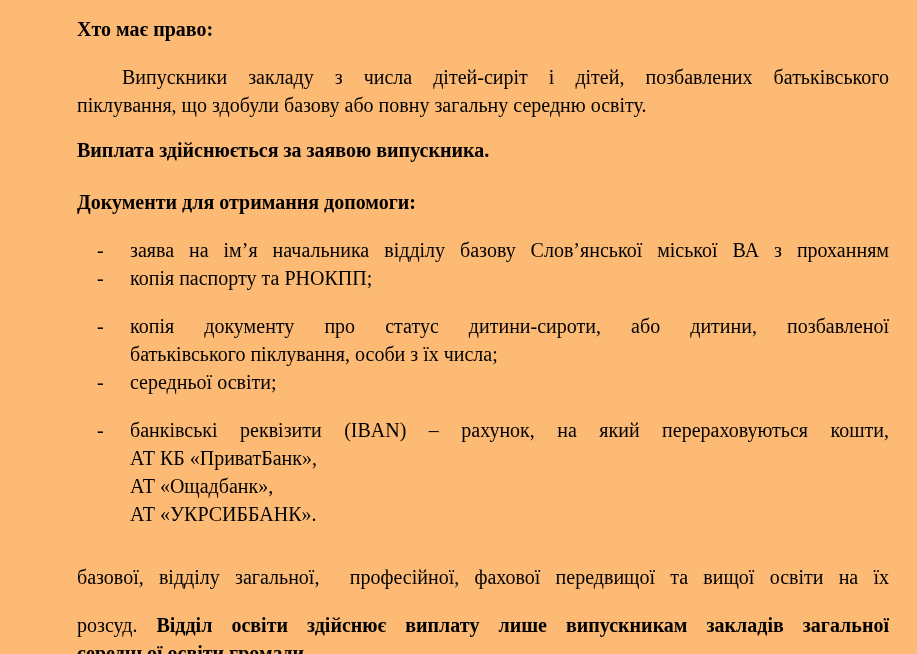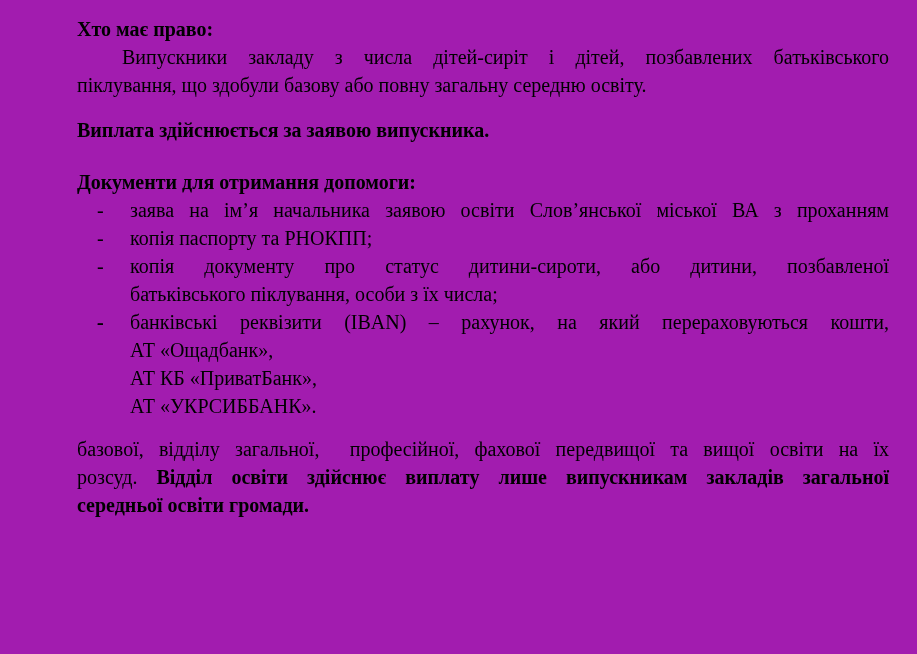--- a/index.html
+++ b/index.html
@@ -14,24 +14,24 @@
   }
   .page {
     box-sizing: border-box;
     width: 917px;
     height: 654px;
     padding: 15px 28px 0 77px;
     font-family: "Liberation Serif", "DejaVu Serif", serif;
     font-size: 20px;
     line-height: 28px;
     color: #000000;
-    background: #a21caf;
+    background: #fdba74;
   }
   .line { white-space: pre-wrap; }
-  .stretch { text-align: justify; text-align-last: justify; }
+  .stretch { text-align: justify; text-align-last: justify; margin-top: 20px; }
   .bold { font-weight: bold; }
   .indent-intro { text-indent: 45px; }
   .indent-closing { text-indent: 50px; }
   .spacer-a { height: 17px; }
   .spacer-b { height: 24px; }
   .spacer-c { height: 15px; }
   .item { position: relative; padding-left: 53px; }
   .item .marker { position: absolute; left: 20px; top: 0; }
 </style>
 </head>
@@ -51,43 +51,44 @@
   <div class="line bold">Виплата здійснюється за заявою випускника.</div>
 
   <div class="spacer-b"></div>
 
   <div class="line bold">Документи для отримання допомоги:</div>
 
   <div>
 
     <div class="item">
       <span class="marker">-</span>
-      <div class="line stretch">заява на ім’я начальника заявою освіти Слов’янської міської ВА з проханням</div>
+      <div class="line stretch">заява на ім’я начальника відділу базову Слов’янської міської ВА з проханням</div>
     </div>
 
     <div class="item">
       <span class="marker">-</span>
       <div class="line">копія паспорту та РНОКПП;</div>
     </div>
 
     <div class="item">
       <span class="marker">-</span>
       <div class="line stretch">копія документу про статус дитини-сироти, або дитини, позбавленої</div>
       <div class="line">батьківського піклування, особи з їх числа;</div>
     </div>
 
     <div class="item">
       <span class="marker">-</span>
+      <div class="line">середньої освіти;</div>
     </div>
 
     <div class="item">
       <span class="marker">-</span>
       <div class="line stretch">банківські реквізити (IBAN) – рахунок, на який перераховуються кошти,</div>
+      <div class="line">АТ КБ «ПриватБанк»,</div>
       <div class="line">АТ «Ощадбанк»,</div>
-      <div class="line">АТ КБ «ПриватБанк»,</div>
       <div class="line">АТ «УКРСИББАНК».</div>
     </div>
 
   </div>
 
   <div class="spacer-c"></div>
 
   <div>
     <div class="line stretch"><span>базової, відділу загальної,  професійної, фахової передвищої та вищої освіти на їх</span></div>
     <div class="line stretch"><span>розсуд. </span><span class="bold">Відділ освіти здійснює виплату лише випускникам закладів загальної</span></div>

